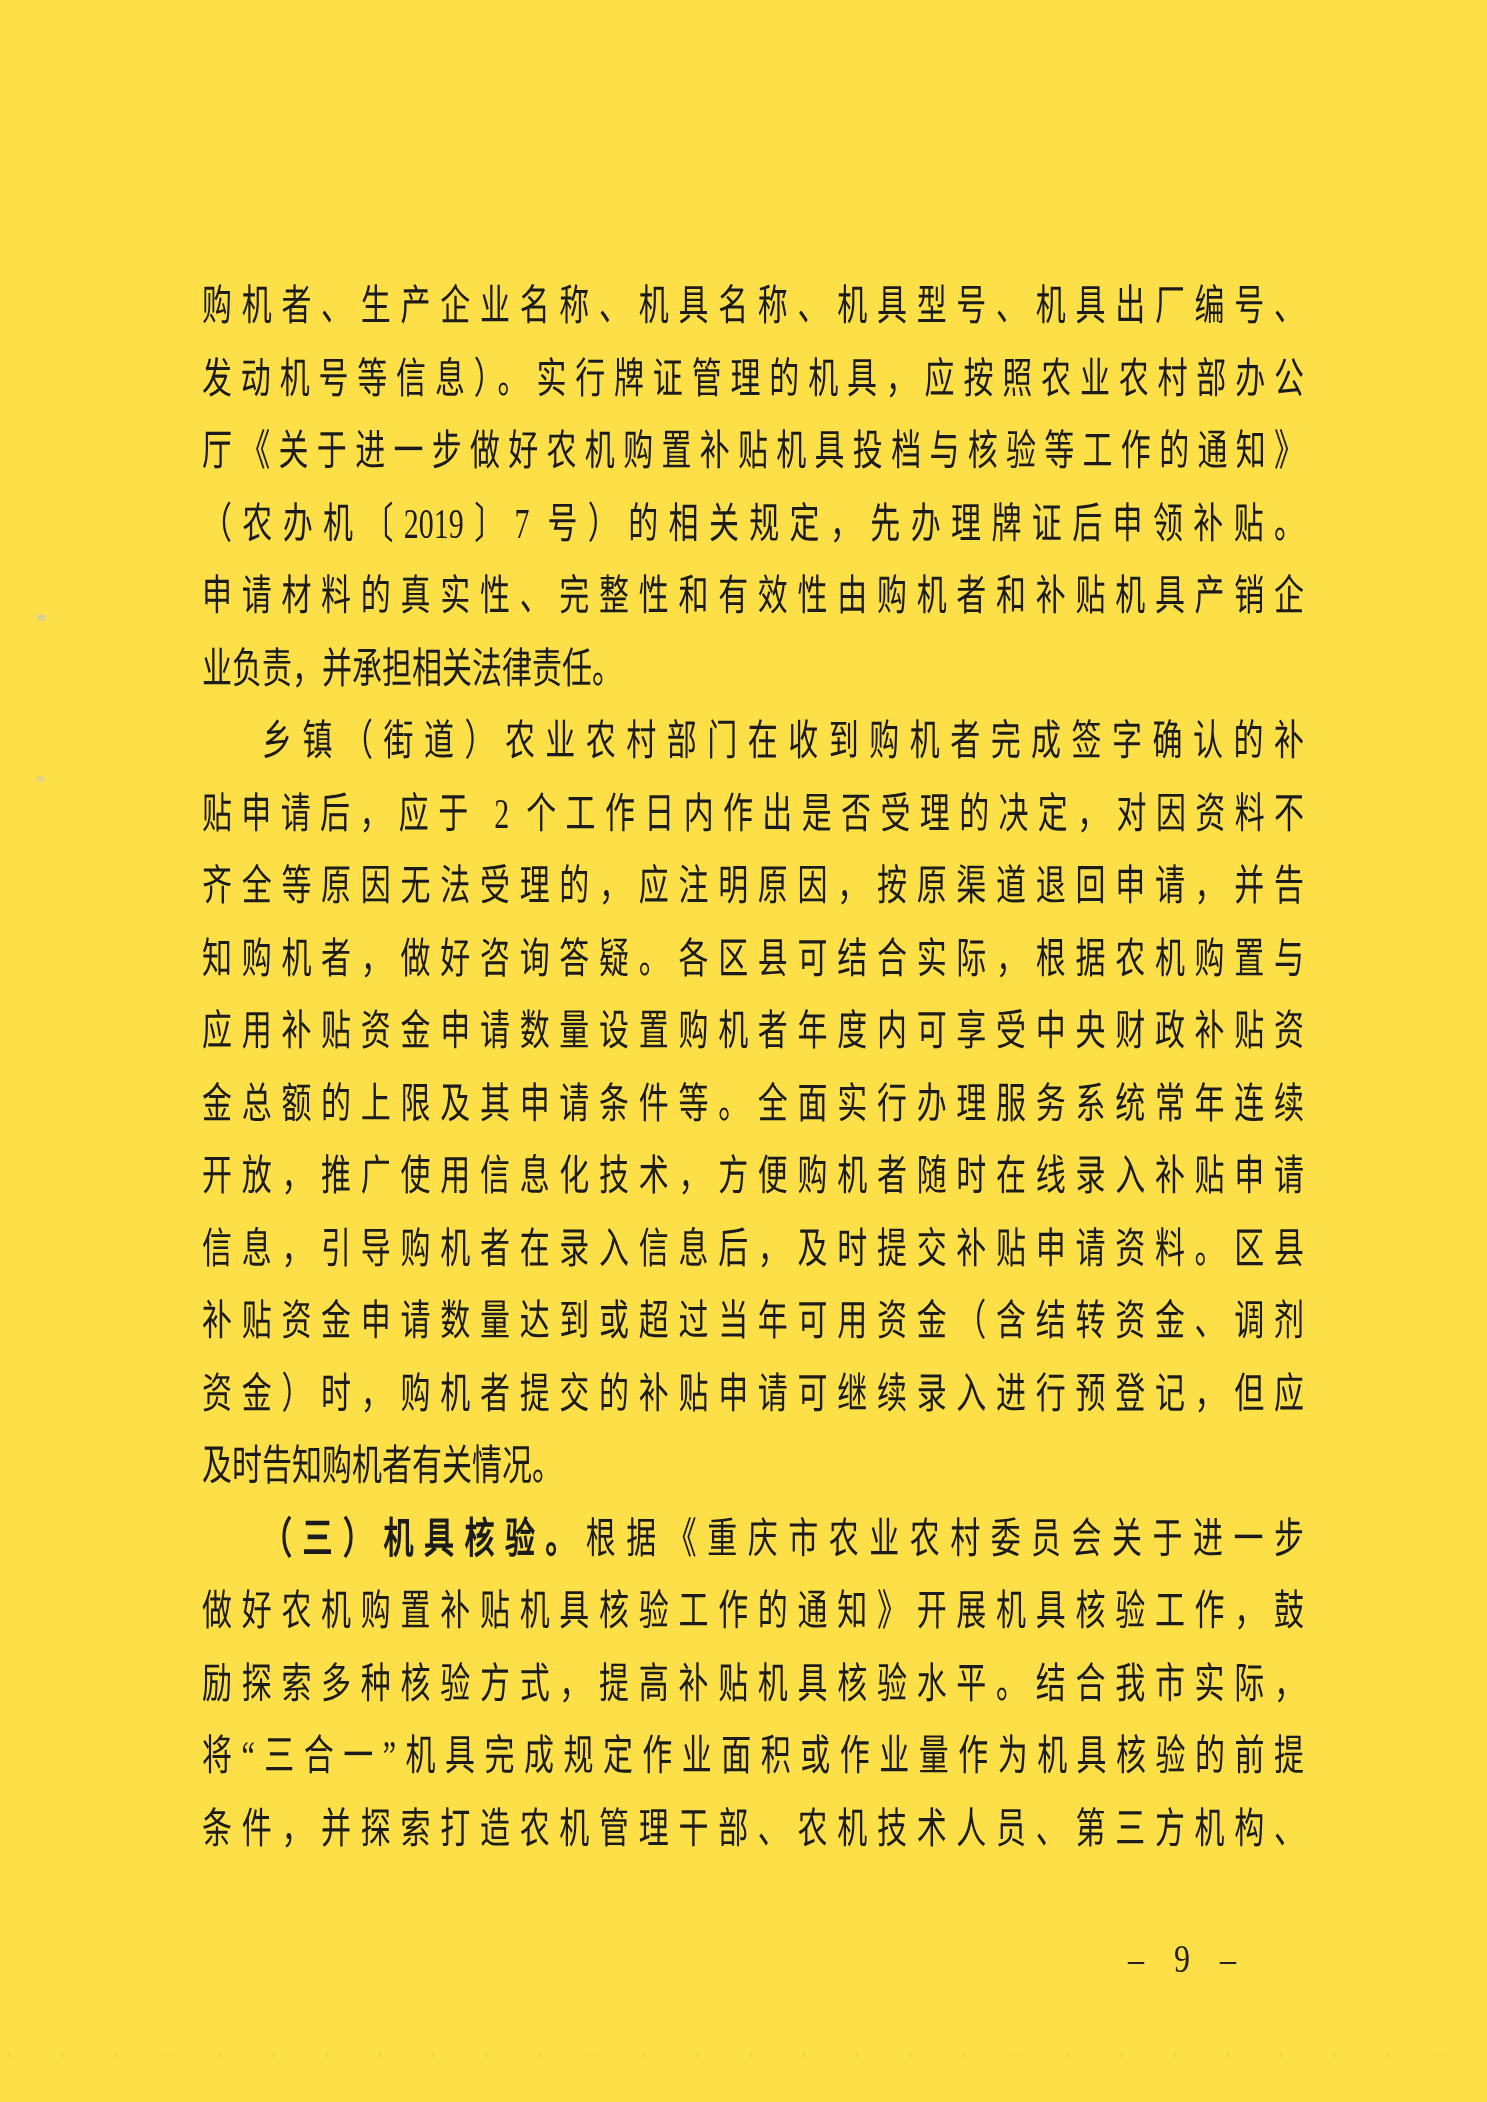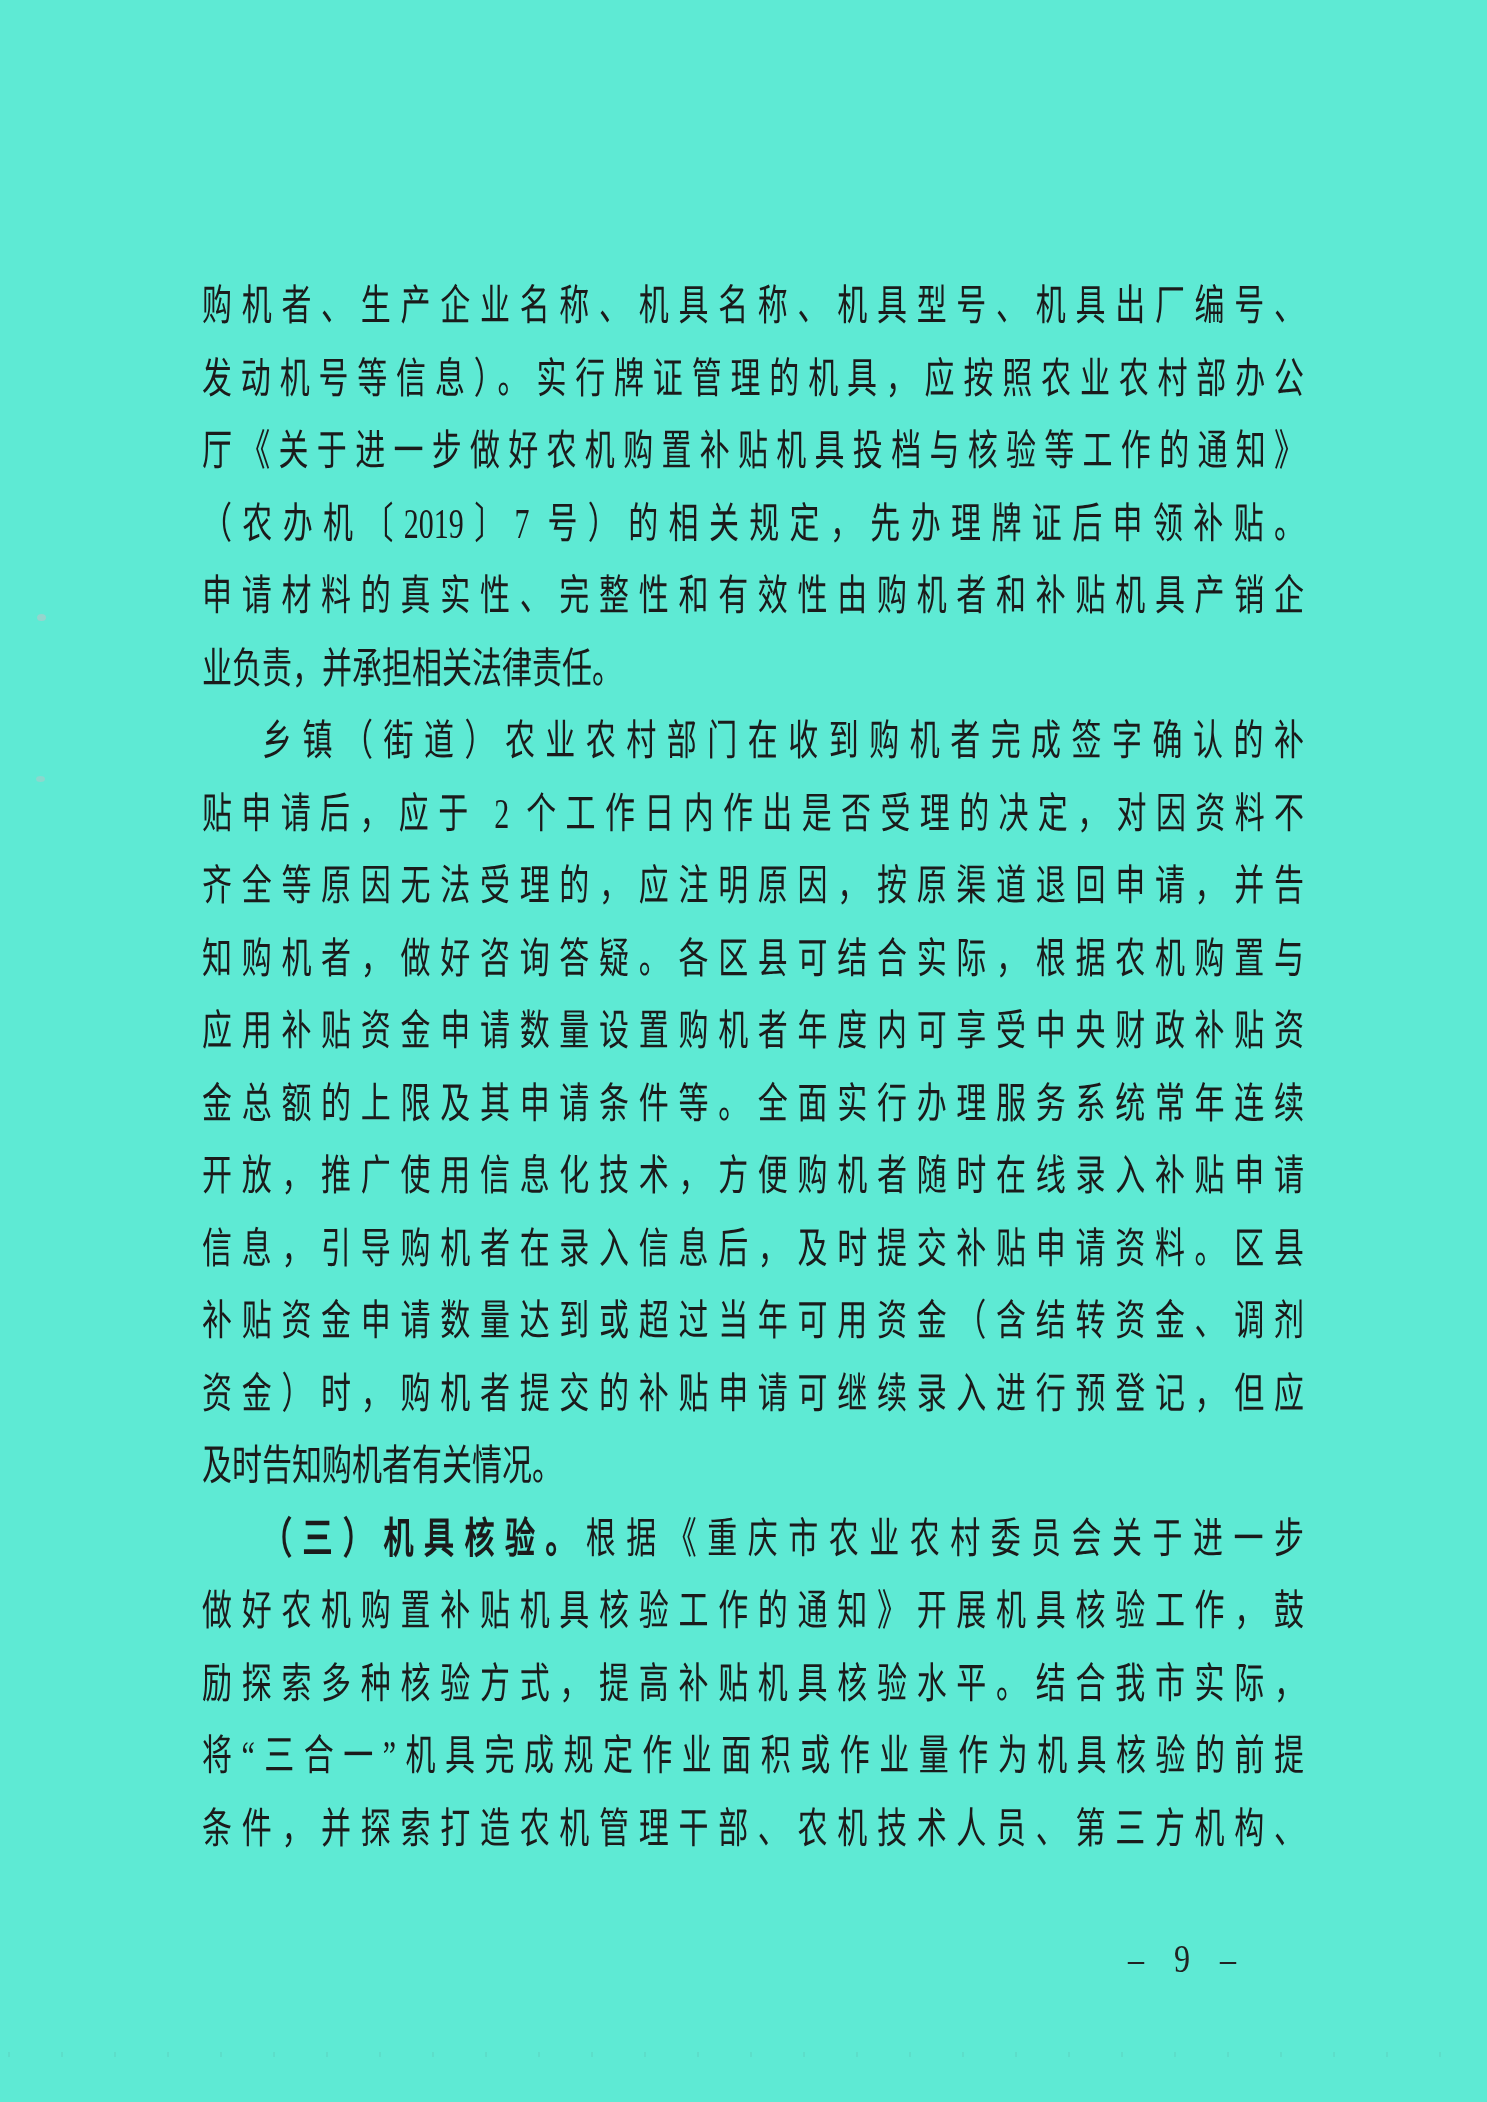--- a/index.html
+++ b/index.html
@@ -11,21 +11,21 @@
     height: 2102px;
     position: relative;
     background: #fcfcfb;
     overflow: hidden;
     font-family: "Liberation Serif", "DejaVu Serif", serif;
   }
   
   .page {
     position: absolute;
     inset: 0;
-    background: #5eead4;
+    background: #fde047;
   }
   
   .text-block {
     position: absolute;
     left: 202px;
     top: 270px;
     width: 1102px;
     color: #1b1b1b;
   }
   .line {

